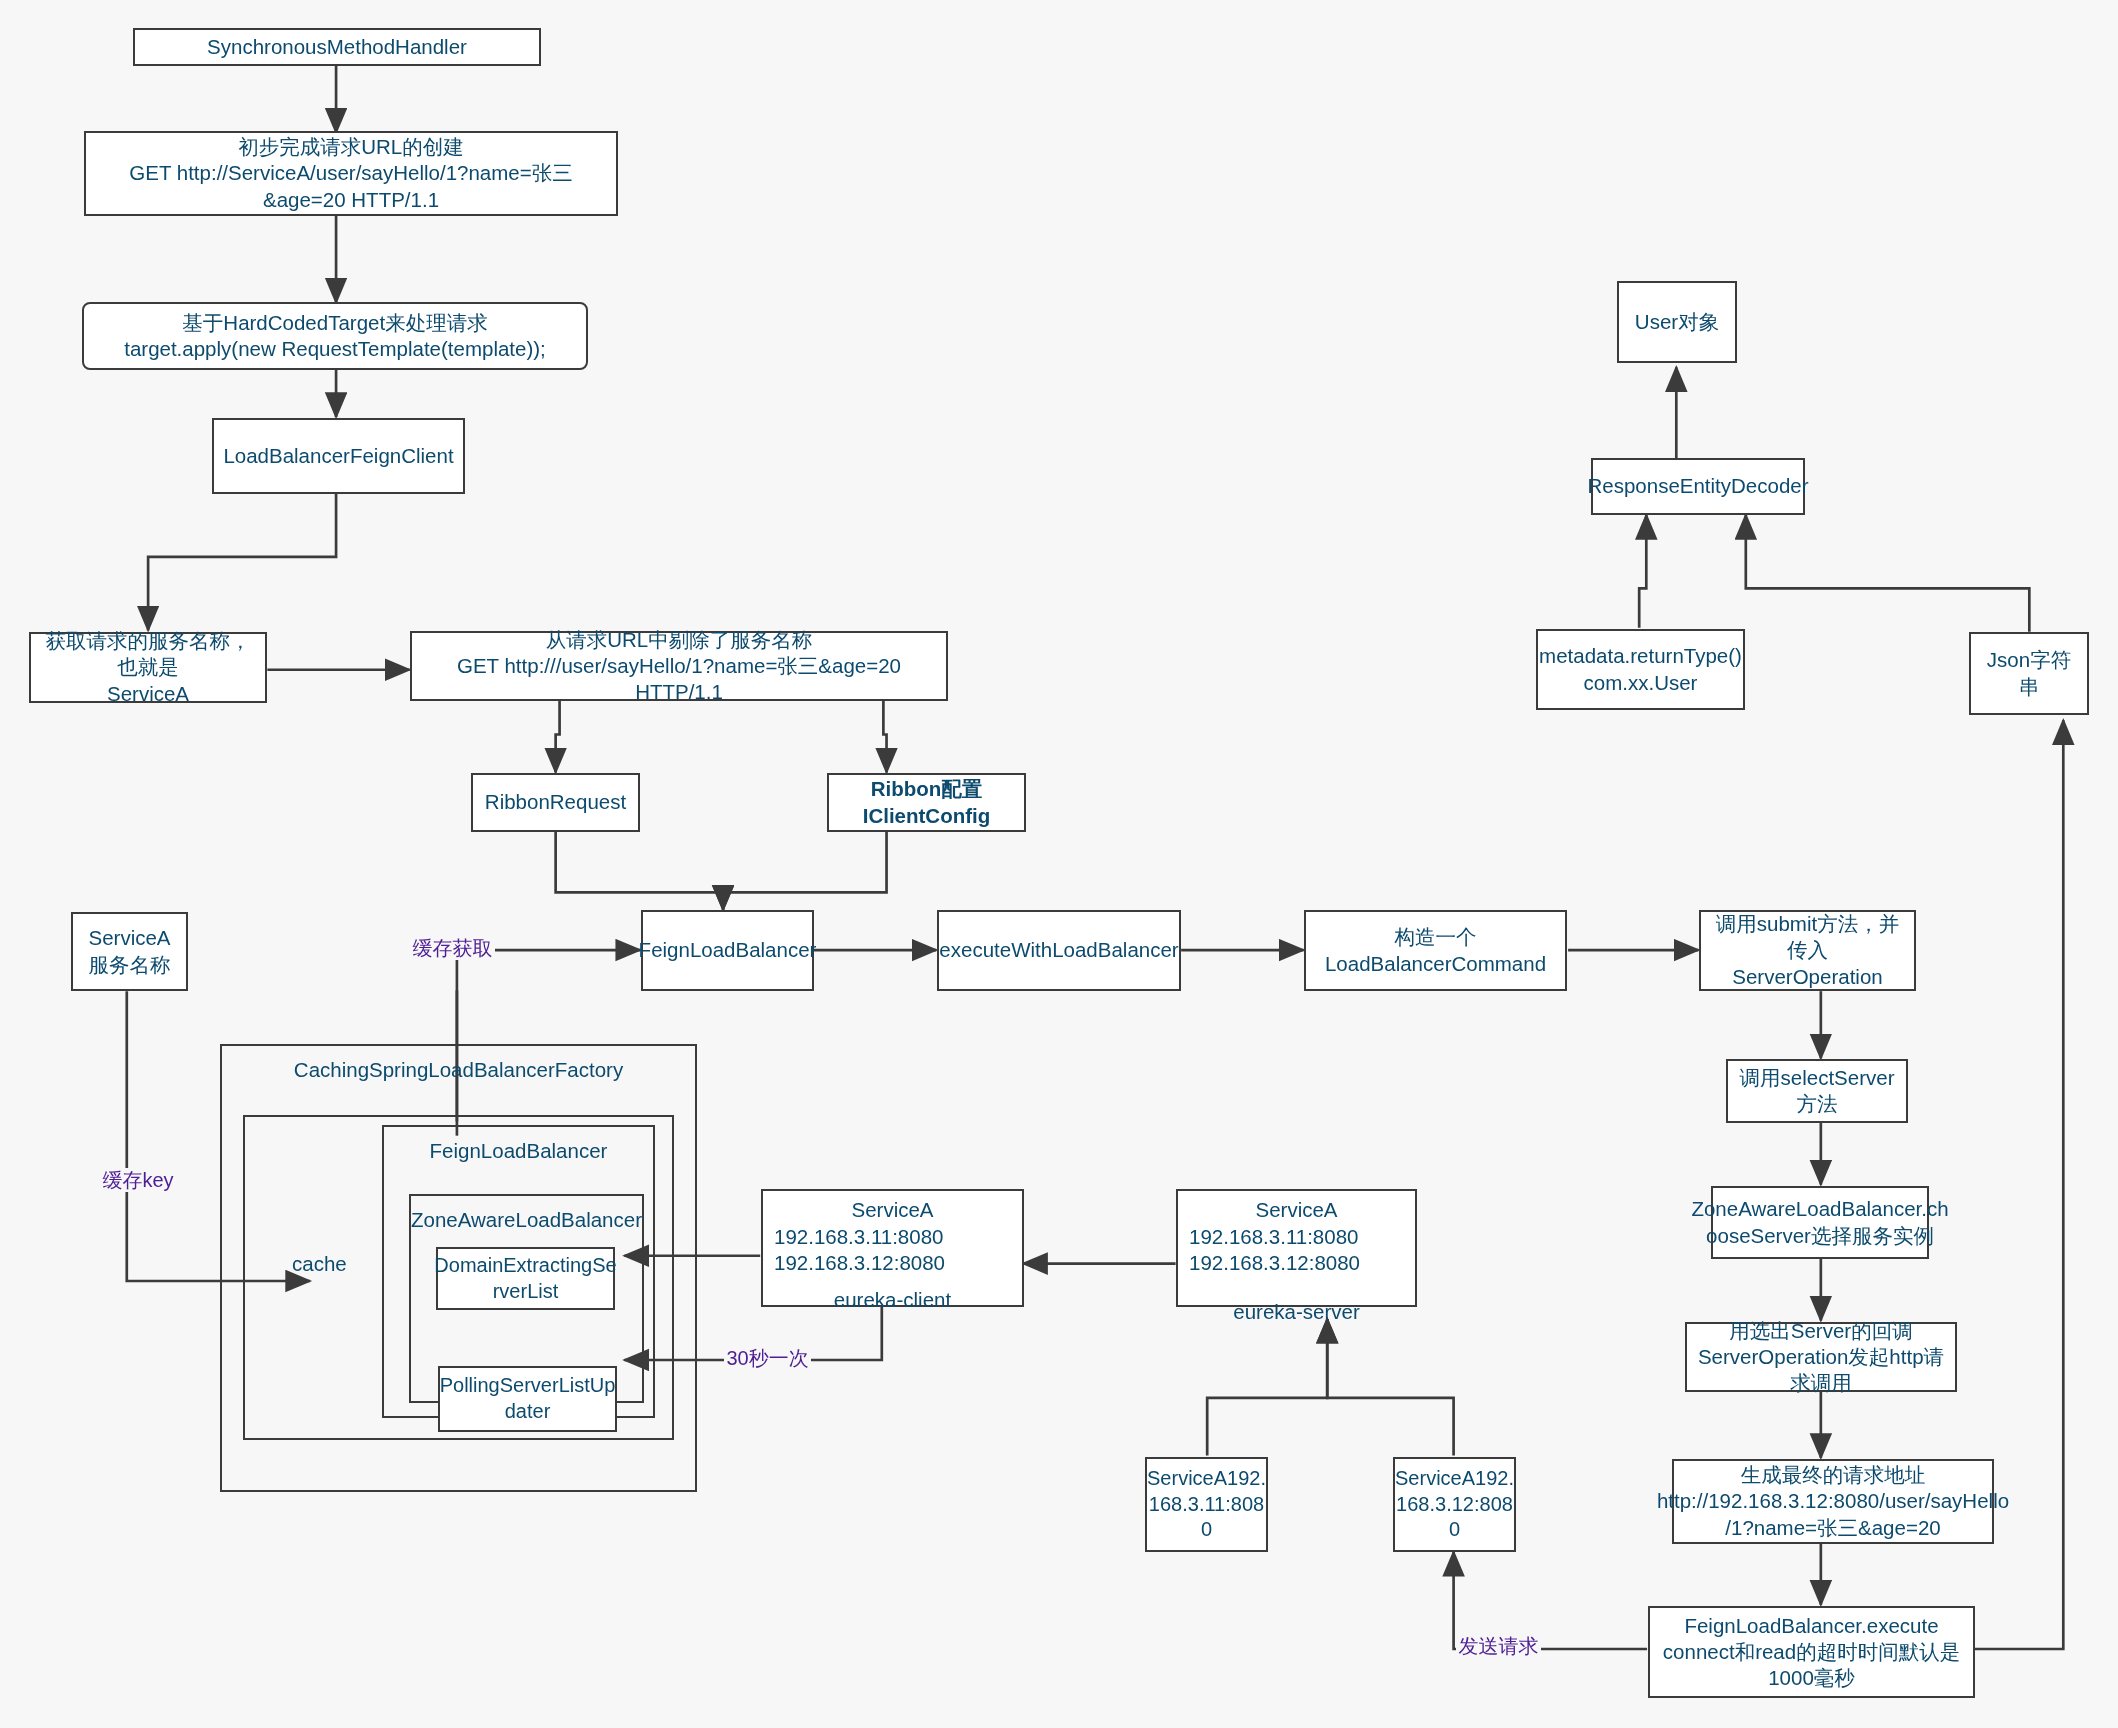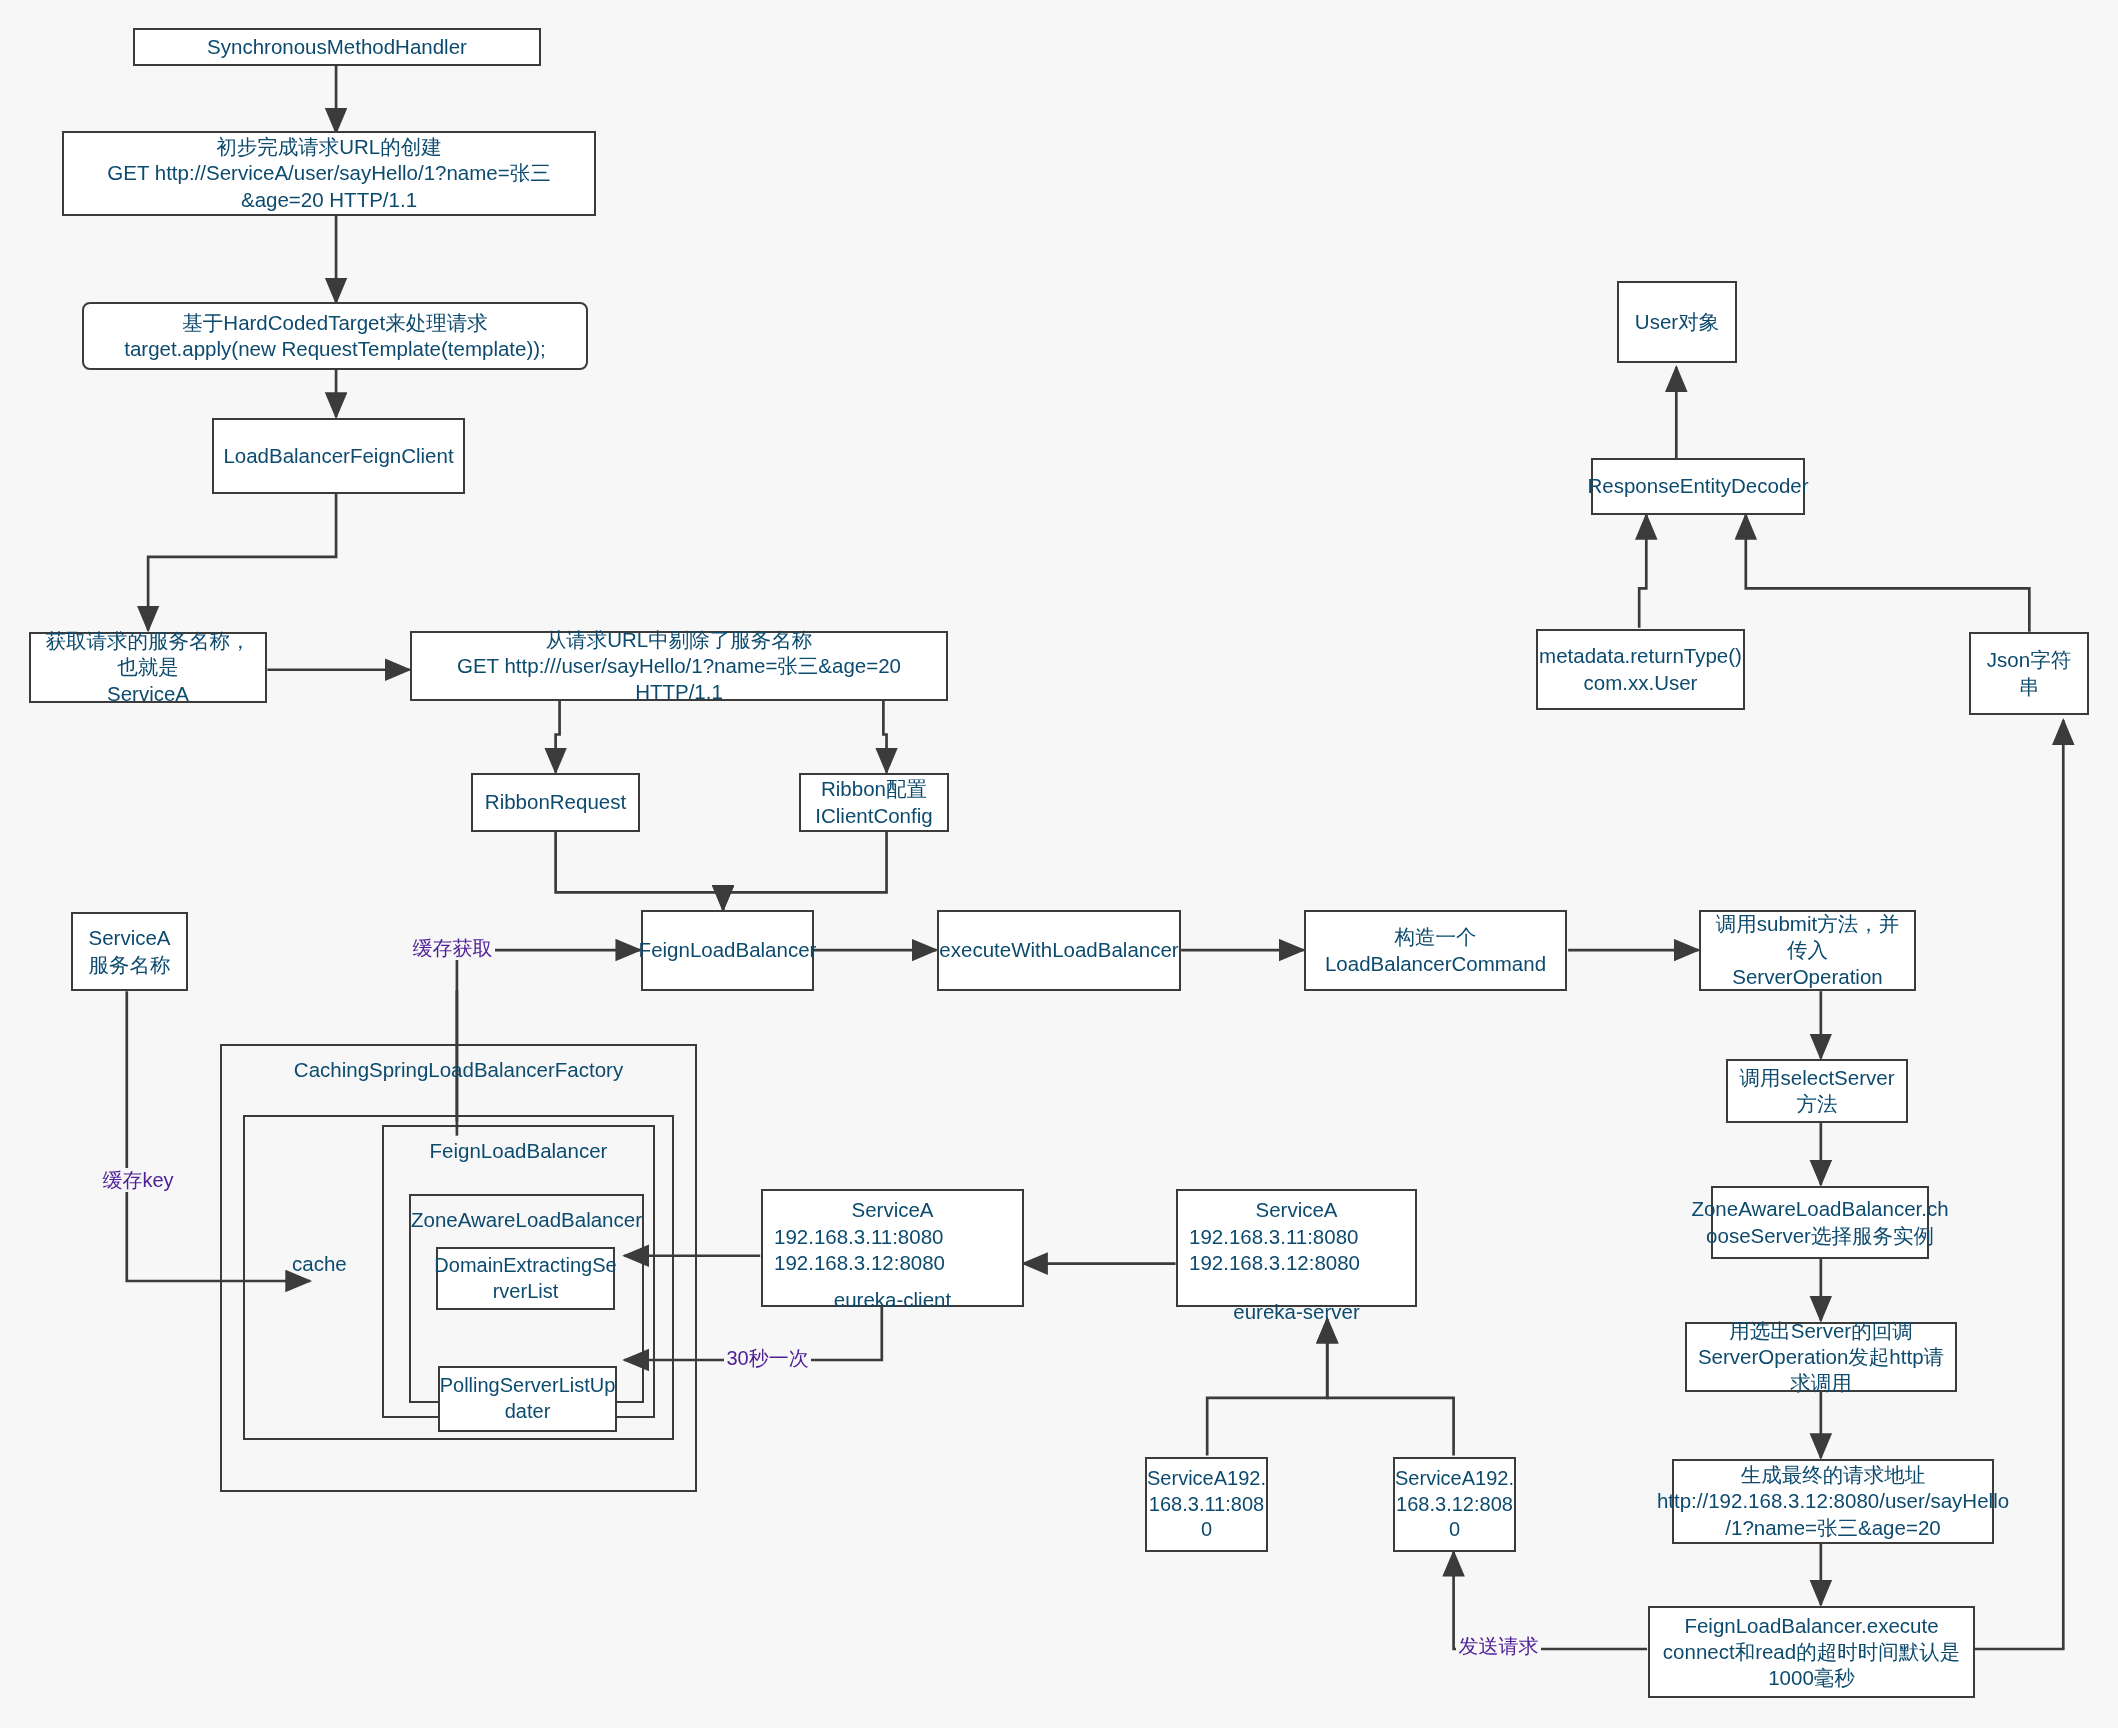--- a/index.html
+++ b/index.html
@@ -94,21 +94,21 @@
 
       <path d="M578,1254 L578,1322"></path>
       <path d="M578,1322 L578,1438"></path>
     </g>
   </svg>
 
   <div class="node" style="left:133px;top:28.4px;width:408px;height:38px;">
     <span class="lbl">SynchronousMethodHandler</span>
   </div>
 
-  <div class="node" style="left:62px;top:131px;width:534px;height:85px;">
+  <div class="node" style="left:84px;top:131px;width:534px;height:85px;">
     <span class="lbl">初步完成请求URL的创建
 GET http://ServiceA/user/sayHello/1?name=张三&amp;age=20 HTTP/1.1</span>
   </div>
 
   <div class="node" style="left:82px;top:302px;width:506px;height:68px;border-radius:8px;">
     <span class="lbl">基于HardCodedTarget来处理请求
 target.apply(new RequestTemplate(template));</span>
   </div>
 
   <div class="node" style="left:212px;top:418px;width:253px;height:76px;">
@@ -122,21 +122,21 @@
 
   <div class="node" style="left:410px;top:631px;width:538px;height:70px;">
     <span class="lbl">从请求URL中剔除了服务名称
 GET http:///user/sayHello/1?name=张三&amp;age=20 HTTP/1.1</span>
   </div>
 
   <div class="node" style="left:471px;top:773px;width:169px;height:59px;">
     <span class="lbl">RibbonRequest</span>
   </div>
 
-  <div class="node" style="left:799px;top:773px;width:150px;height:59px;">
+  <div class="node" style="left:827px;top:773px;width:199px;height:59px;font-weight:bold;">
     <span class="lbl">Ribbon配置
 IClientConfig</span>
   </div>
 
   <div class="node" style="left:641px;top:910px;width:173px;height:81px;">
     <span class="lbl">FeignLoadBalancer</span>
   </div>
 
   <div class="node" style="left:937px;top:910px;width:244px;height:81px;">
     <span class="lbl">executeWithLoadBalancer</span>

